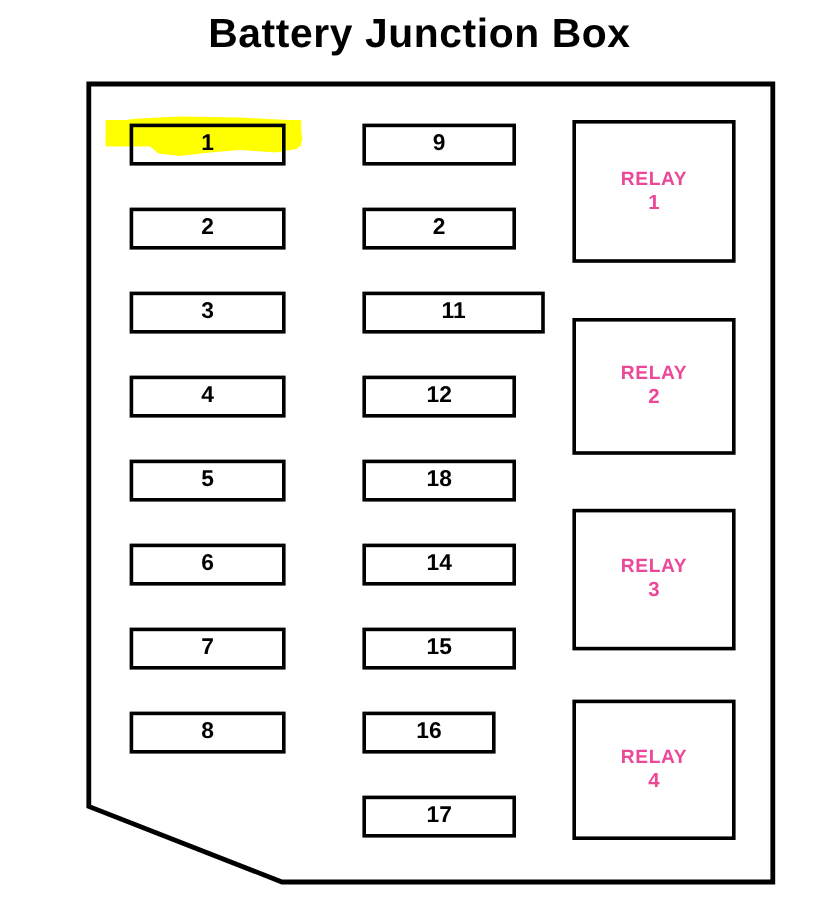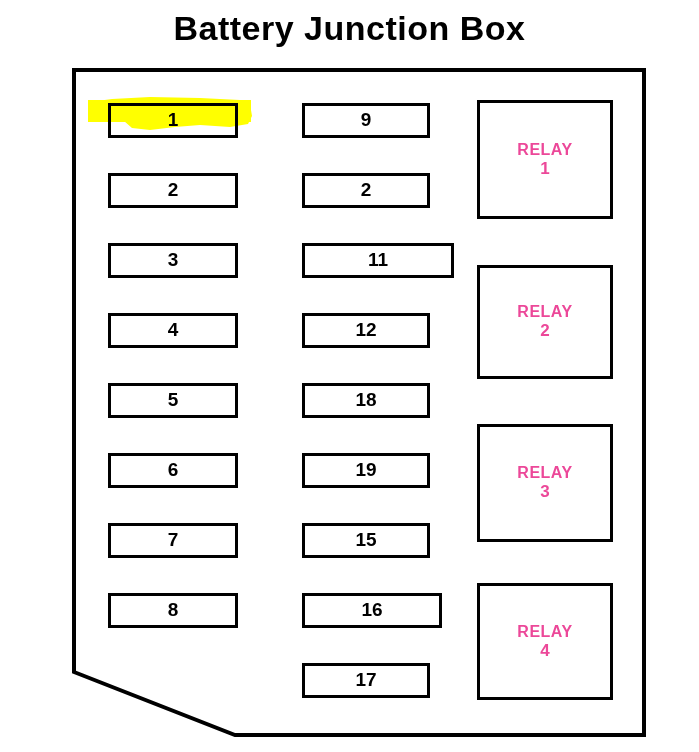--- a/index.html
+++ b/index.html
@@ -156,26 +156,26 @@
   <div class="fuse" style="left:302px; top:243px;  width:152px; height:35px;">
       <span class="fuse-label">11</span>
     </div>
   <div class="fuse" style="left:302px; top:313px;  width:128px; height:35px;">
       <span class="fuse-label">12</span>
     </div>
   <div class="fuse" style="left:302px; top:383px;  width:128px; height:35px;">
       <span class="fuse-label">18</span>
     </div>
   <div class="fuse" style="left:302px; top:453px;  width:128px; height:35px;">
-      <span class="fuse-label">19</span>
+      <span class="fuse-label">14</span>
     </div>
   <div class="fuse" style="left:302px; top:523px;  width:128px; height:35px;">
       <span class="fuse-label">15</span>
     </div>
-  <div class="fuse" style="left:302px; top:593px;  width:140px; height:35px;text-align:right;">
+  <div class="fuse" style="left:302px; top:593px;  width:111px; height:35px;text-align:right;">
       <span class="fuse-label">16</span>
     </div>
   <div class="fuse" style="left:302px; top:663px;  width:128px; height:35px;">
       <span class="fuse-label">17</span>
     </div>
 
   <div class="relay" style="left:477px; top:100px; width:136px; height:119px;">
     <span class="relay-word">RELAY</span>
     <span class="relay-num">1</span>
   </div>

